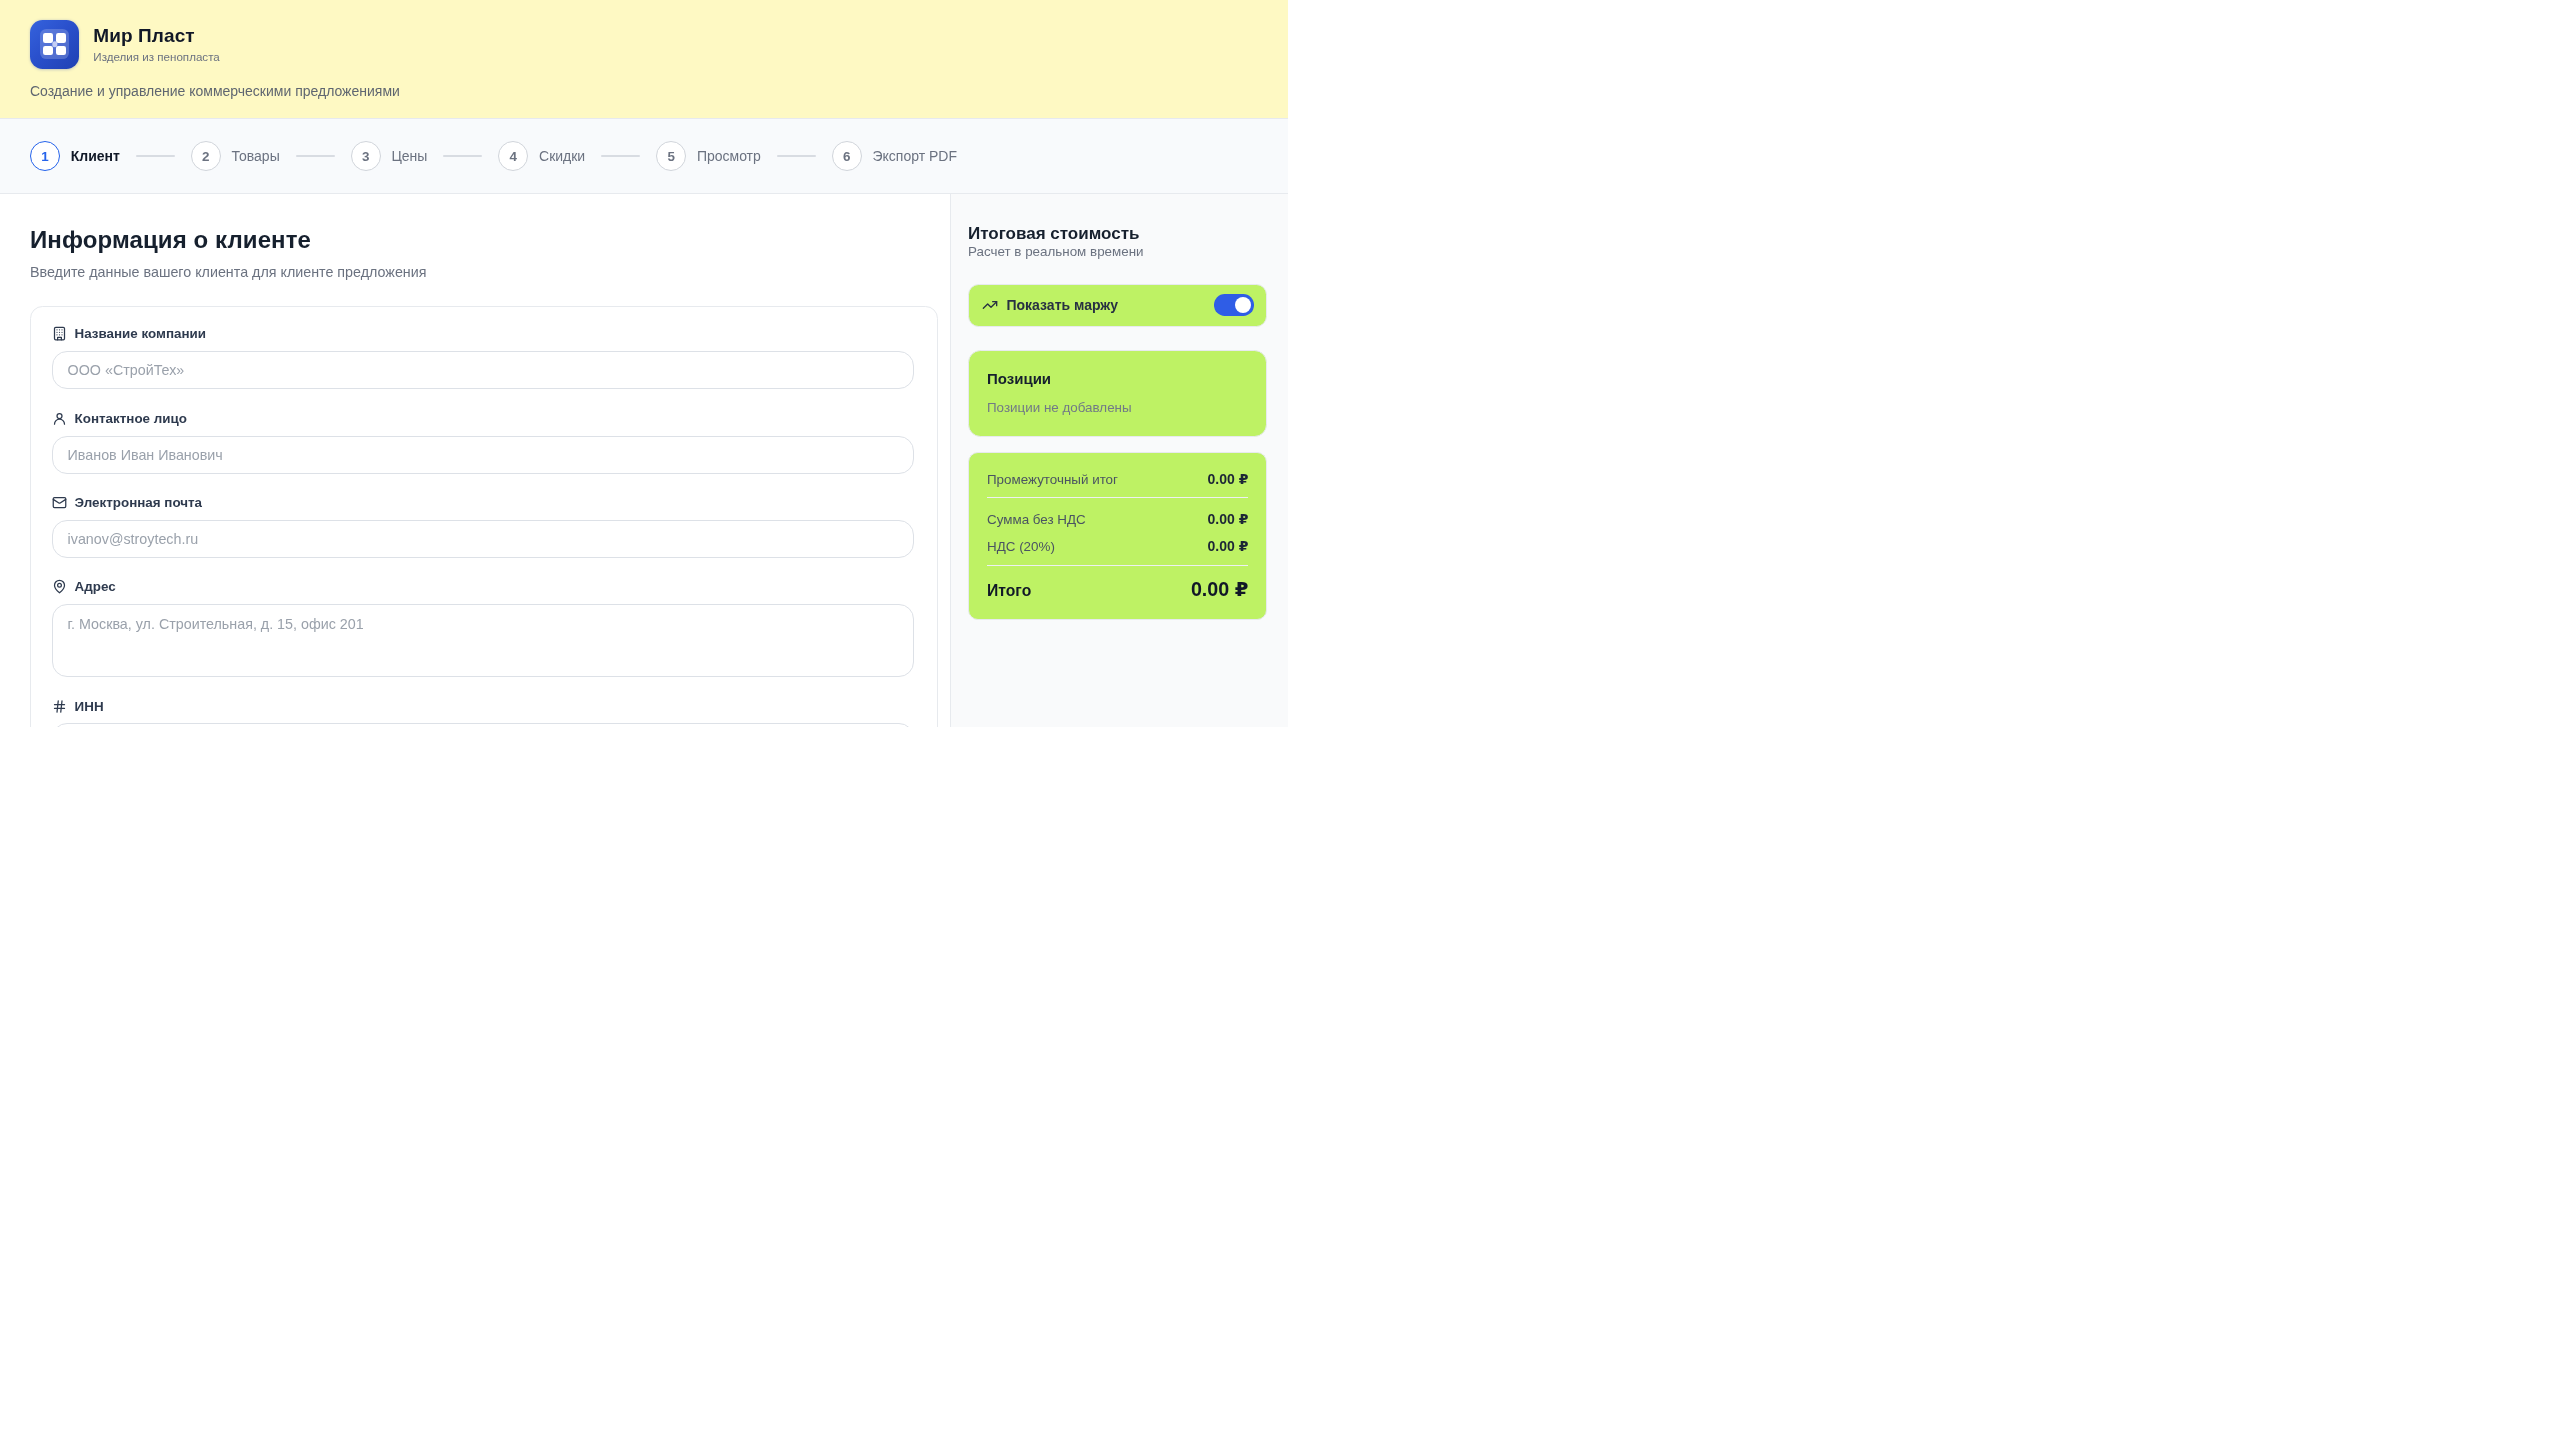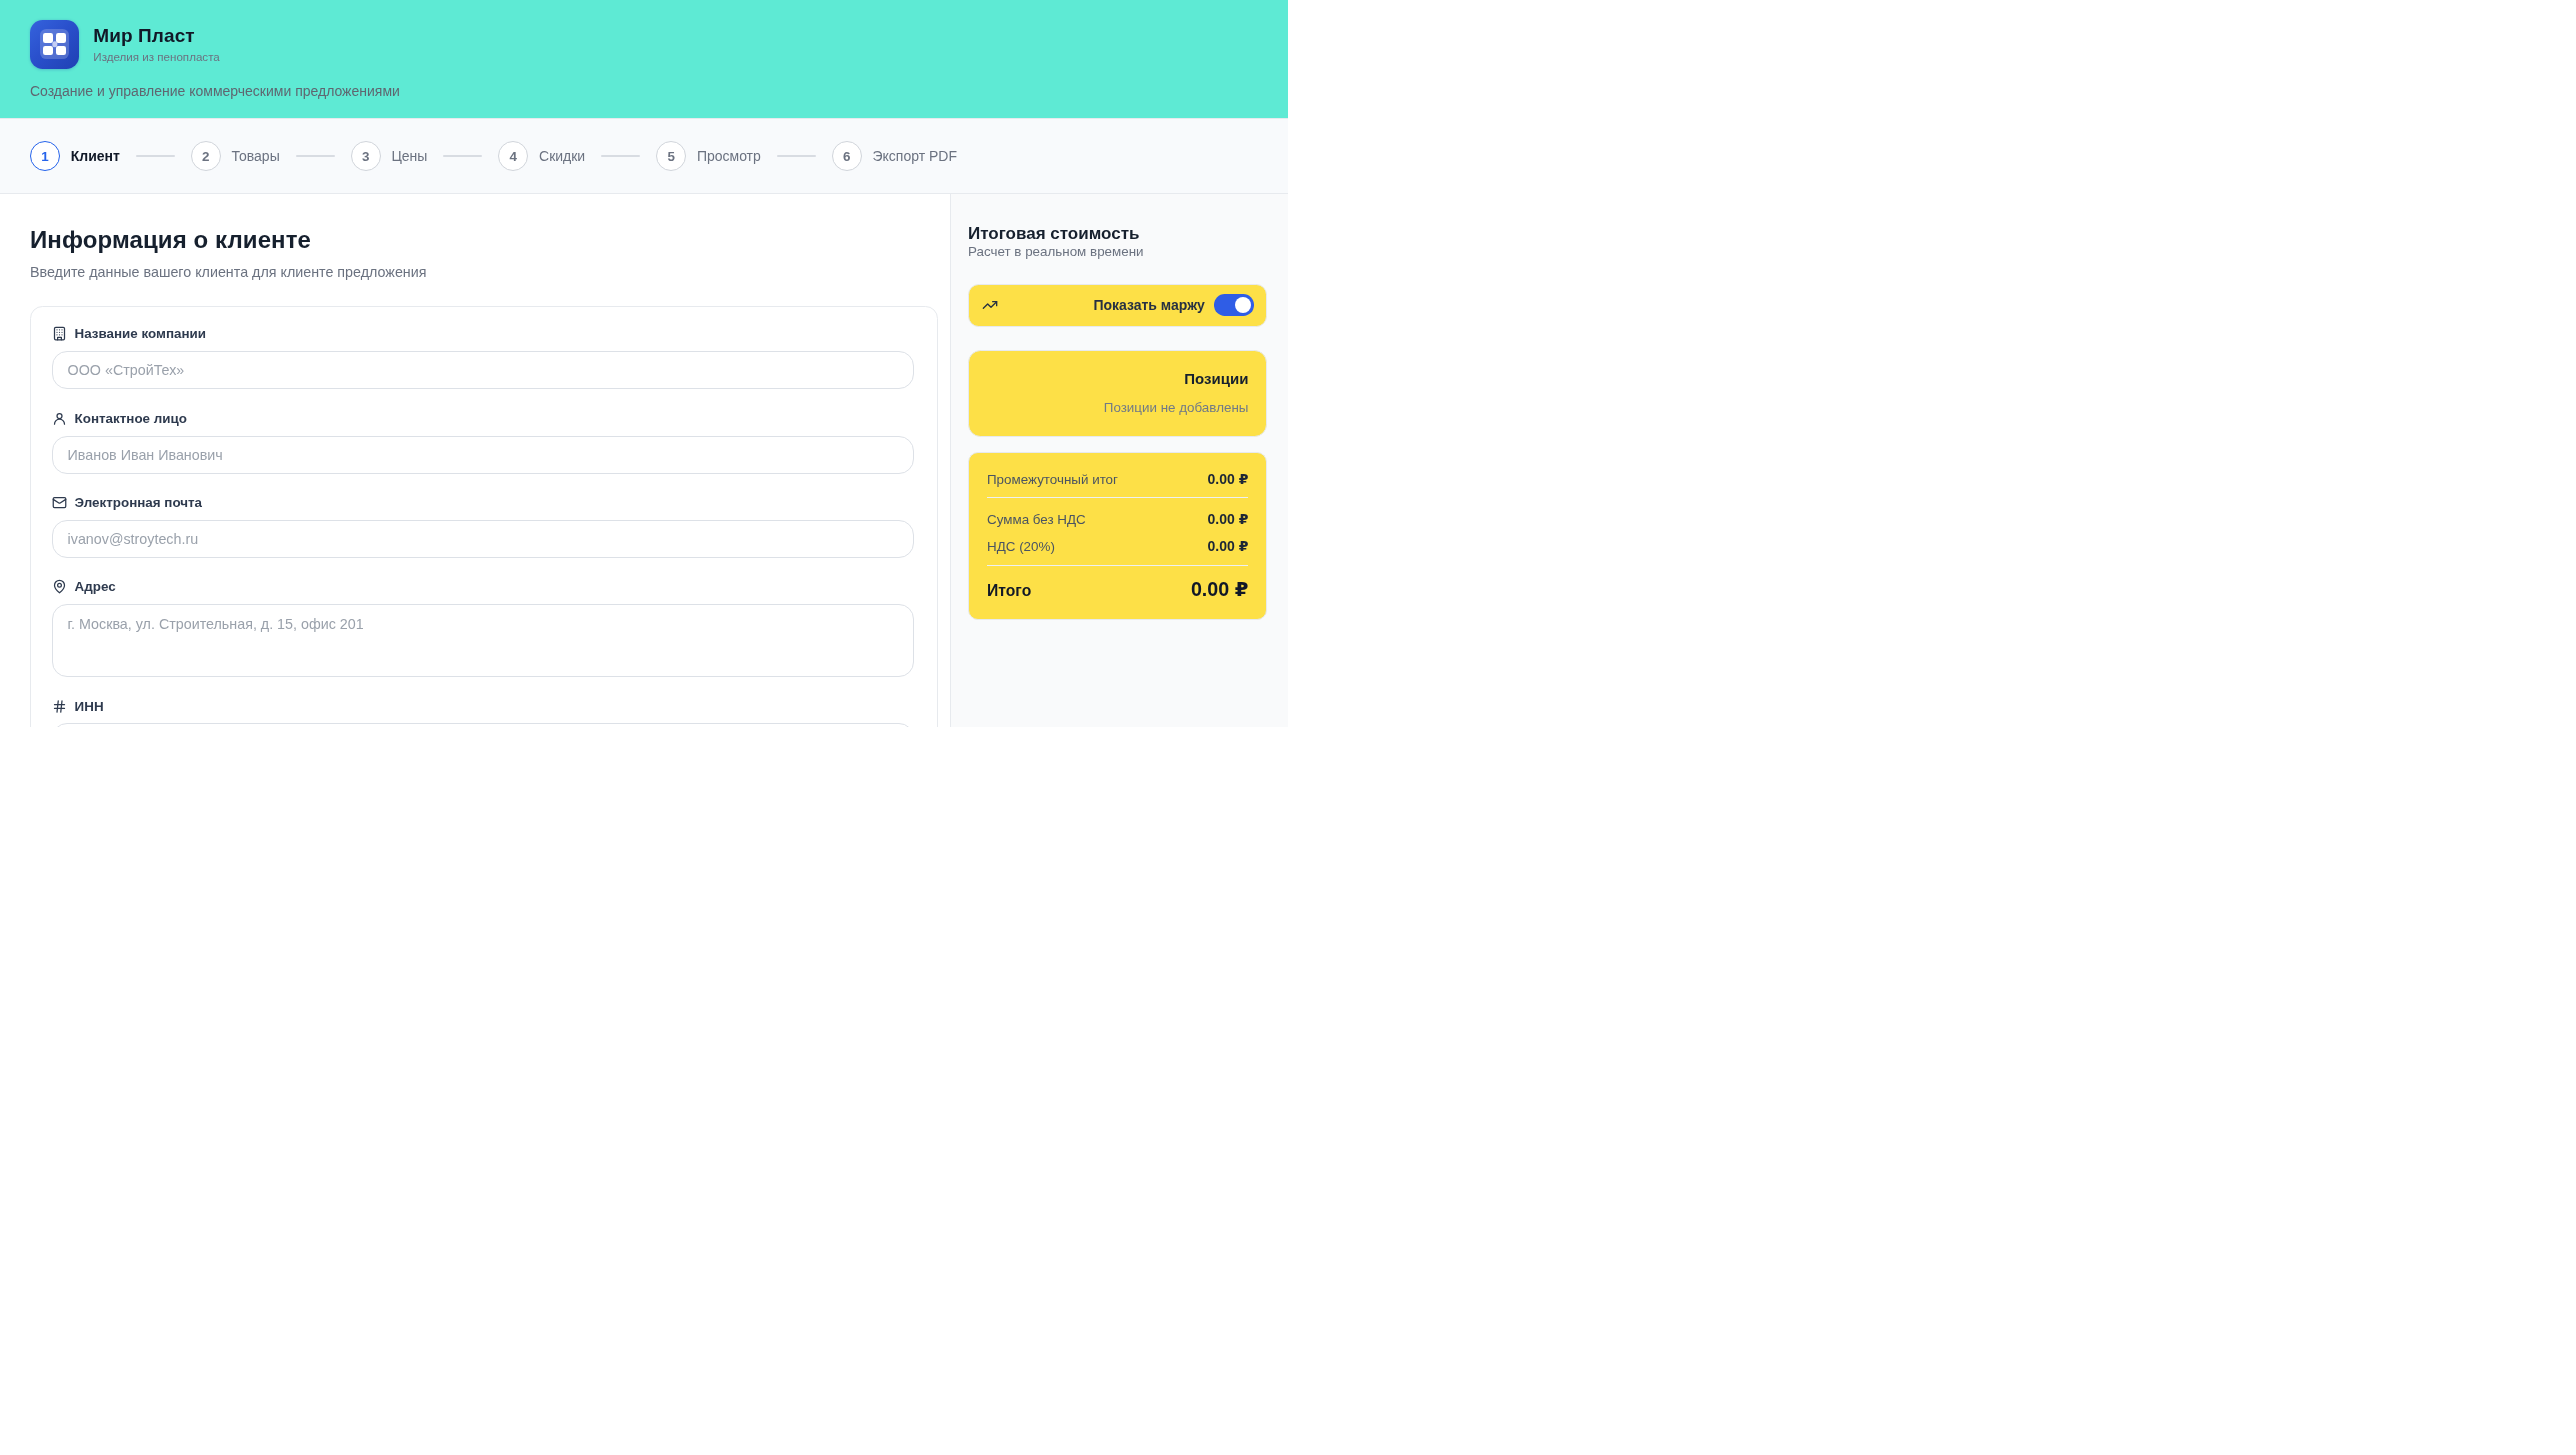--- a/index.html
+++ b/index.html
@@ -3,21 +3,21 @@
 <meta charset="utf-8">
 <style>
   * { margin:0; padding:0; box-sizing:border-box; }
   html,body { width:1288px; height:728px; overflow:hidden; }
   body {
     font-family:"Liberation Sans","DejaVu Sans",sans-serif;
     background:#ffffff; color:#1a2330;
     -webkit-font-smoothing:antialiased;
   }
   
-  .header { height:118px; background:#5eead4; padding:19.7px 30px 0 30px; }
+  .header { height:118px; background:#fef9c3; padding:19.7px 30px 0 30px; }
   .header-row { display:flex; align-items:center; gap:14.3px; }
   .logo {
     width:49px; height:49px; border-radius:12.5px; flex:0 0 auto;
     background:linear-gradient(135deg,#3563dd 0%,#2a50cc 45%,#1f41b3 100%);
     display:flex; align-items:center; justify-content:center;
     box-shadow:0 0.9px 2.7px rgba(30,64,175,.25);
   }
   .logo-frame {
     width:29.5px; height:29.5px; border-radius:6.3px;
     background:rgba(255,255,255,.20);
@@ -76,21 +76,21 @@
   .text-area { height:73px; padding:10.7px 15px; resize:none; display:block; }
   .text-input::placeholder, .text-area::placeholder { color:#9aa1ab; opacity:1; }
 
   
   .sidebar {
     width:338px; flex:0 0 auto; background:#f9fafb;
     border-left:0.9px solid #e7eaee; padding:29.5px 20.6px 0 17px;
   }
   .sb-title { font-size:17px; font-weight:700; color:#16202e; }
   .sb-sub { font-size:13.4px; color:#6b7280; }
-  .card { background:#fde047; border:0.9px solid #e7eaee; border-radius:10.7px;text-align:right; }
+  .card { background:#bef264; border:0.9px solid #e7eaee; border-radius:10.7px; }
   .toggle-card {
     margin-top:25px; height:43px; padding:0 12.5px;
     display:flex; align-items:center; gap:9px;
   }
   .toggle-card .f-icon { width:16px; height:16px; stroke:#273142; flex:0 0 auto; }
   .toggle-card .toggle-label { font-size:14px; font-weight:600; color:#273142; flex:1 1 auto; }
   .toggle {
     width:40px; height:21.5px; border-radius:10.7px; background:#2f5de6;
     position:relative; cursor:pointer; flex:0 0 auto;
   }

